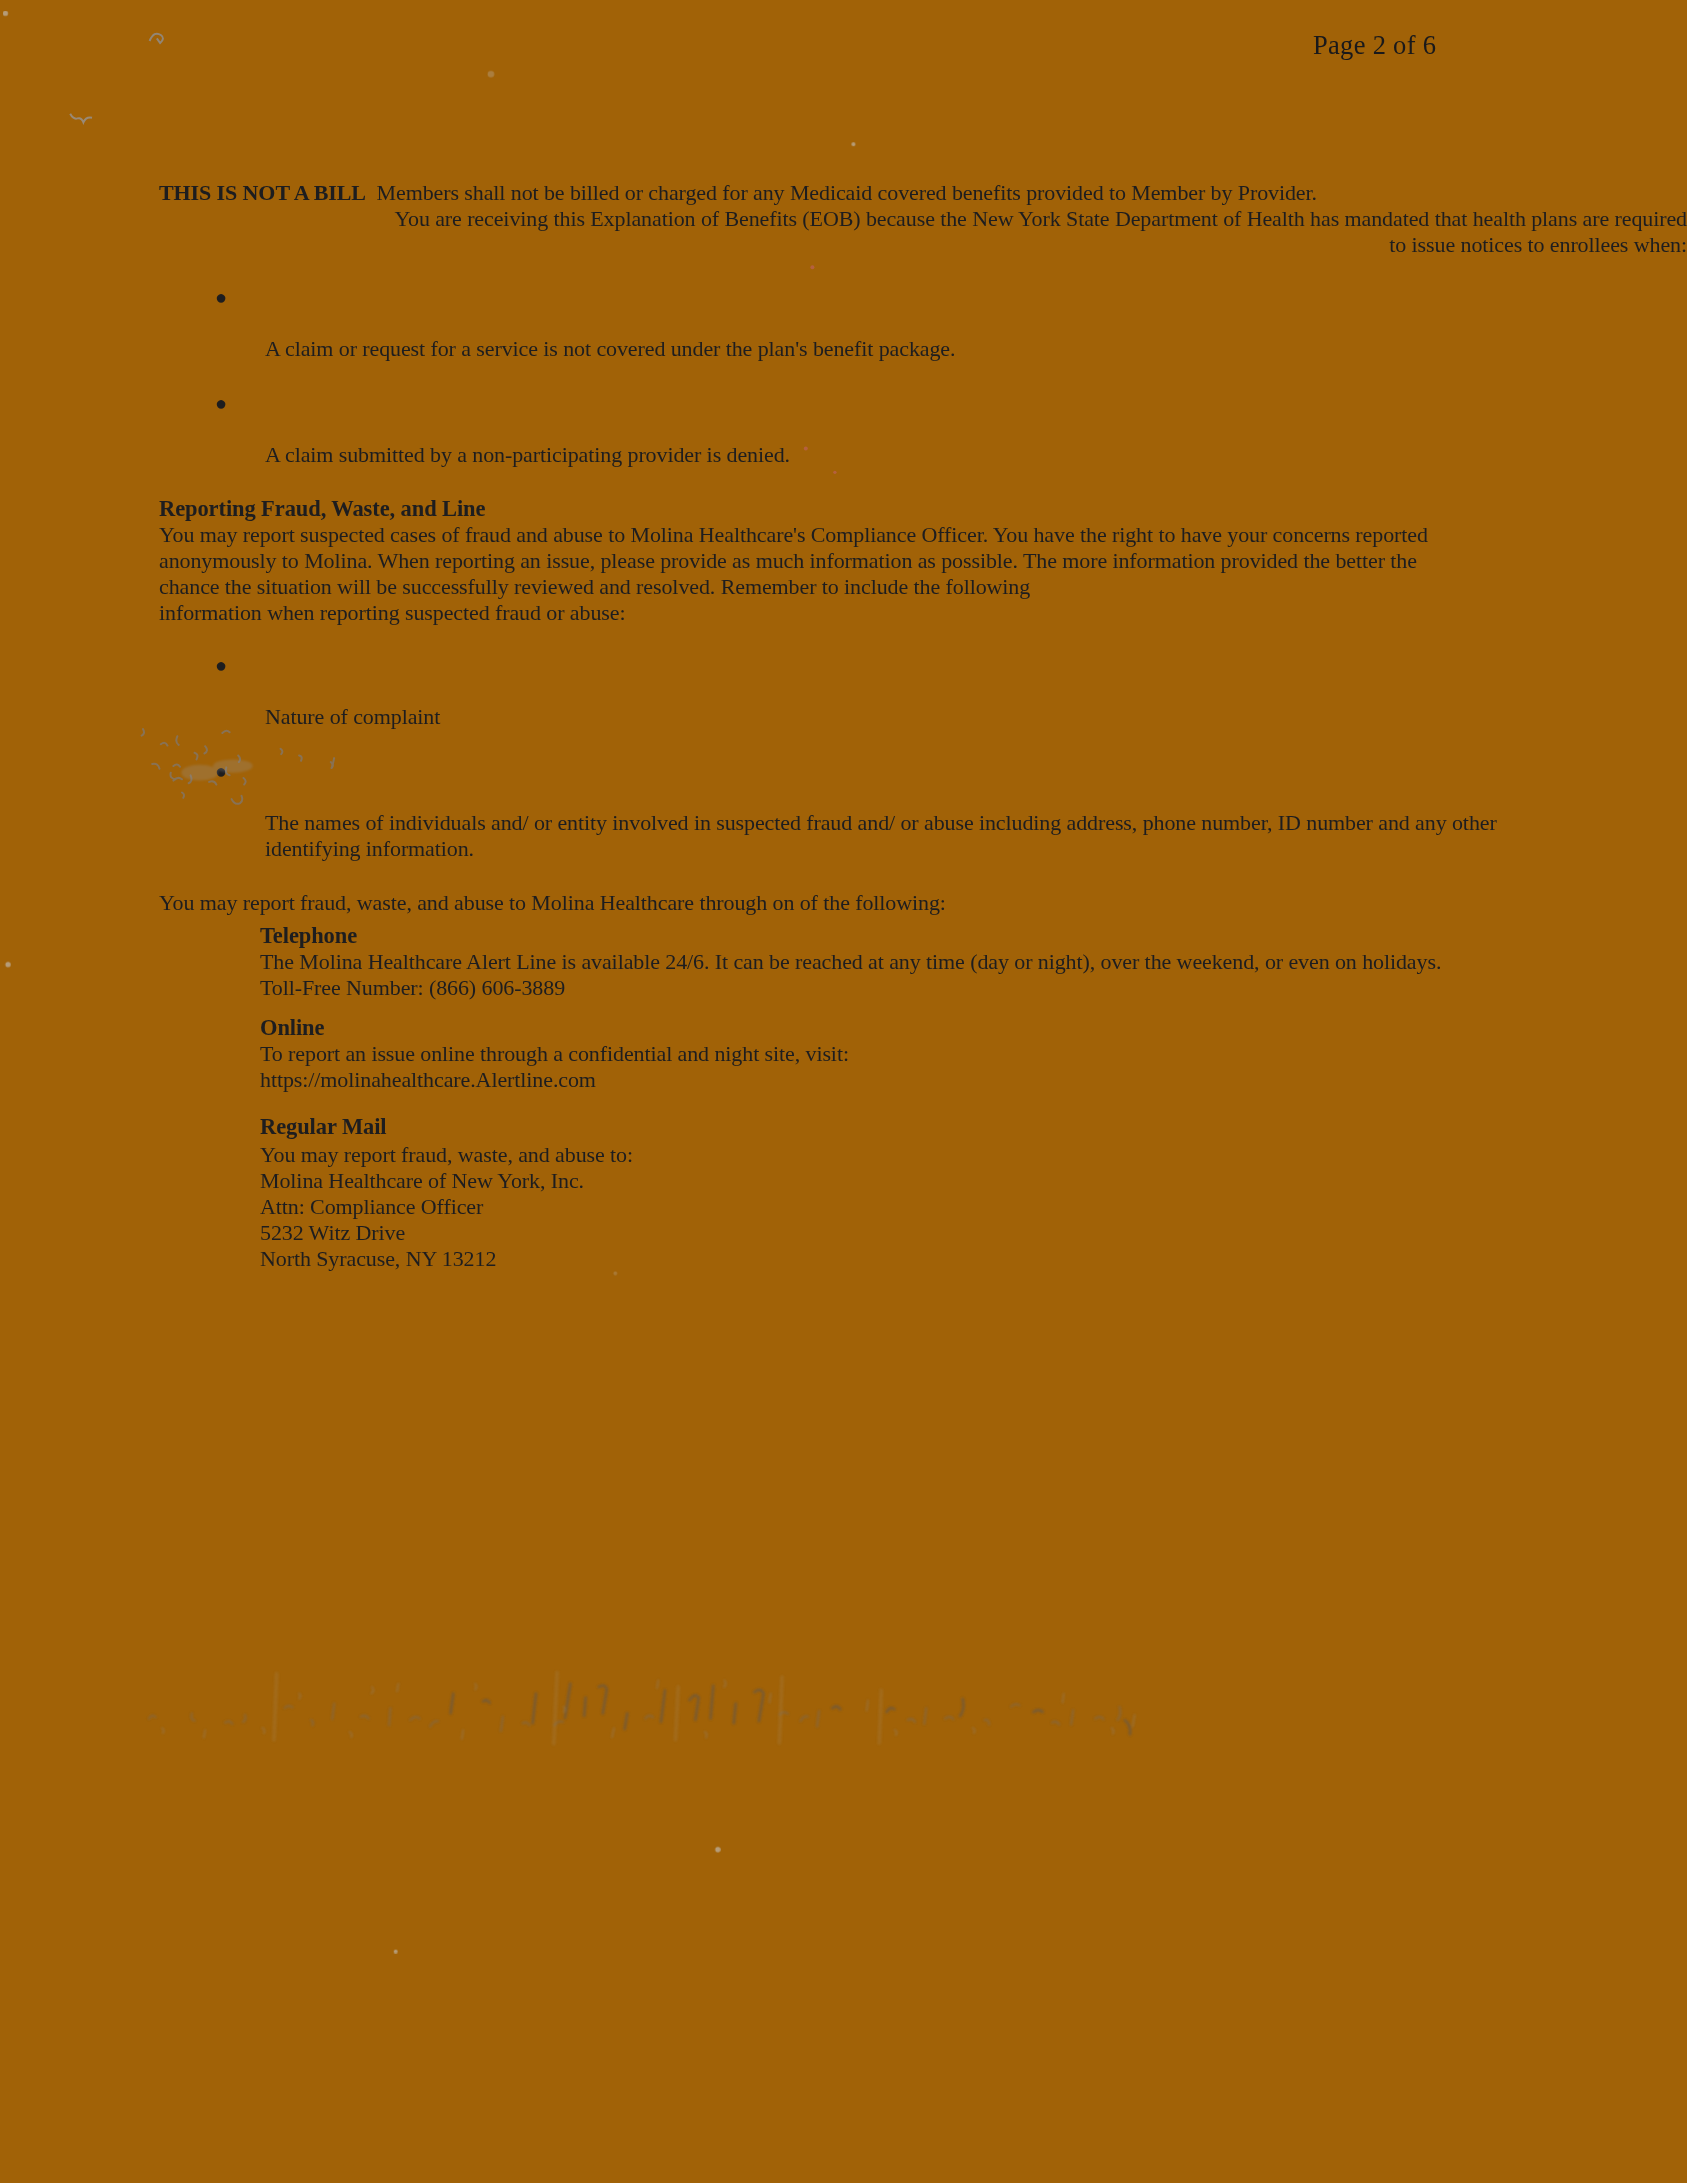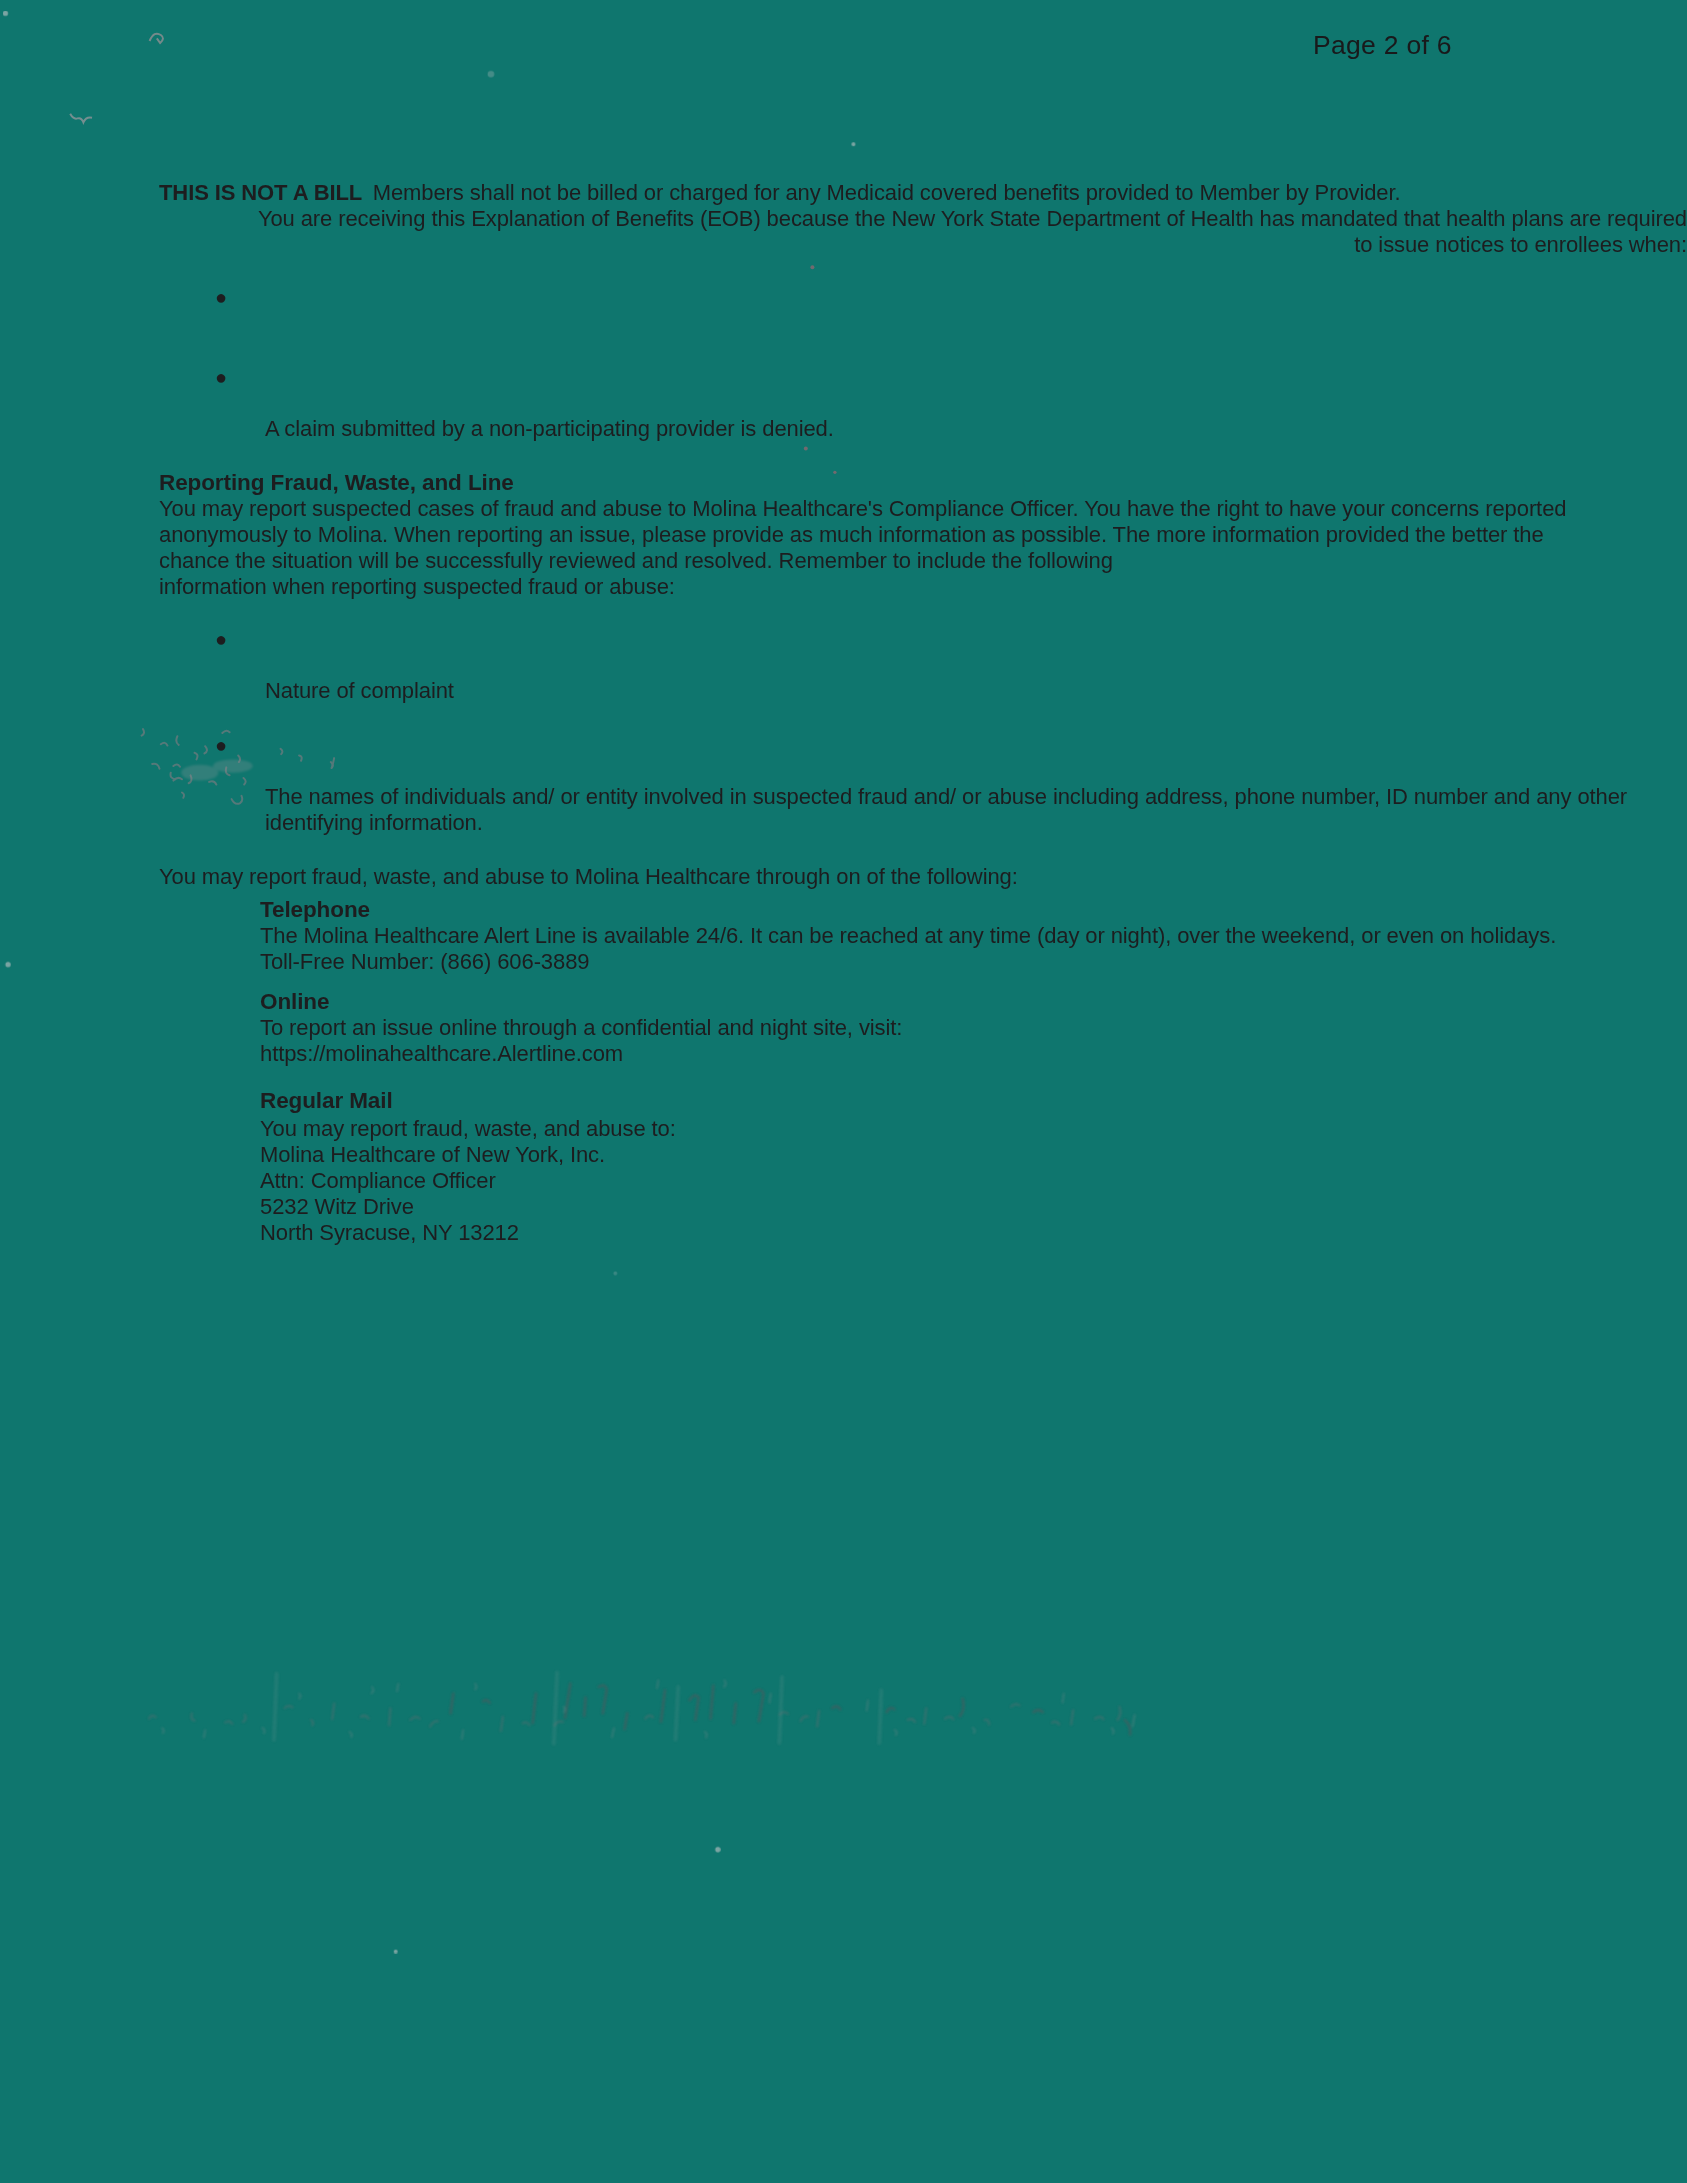--- a/index.html
+++ b/index.html
@@ -5,21 +5,21 @@
 <style>
   html, body { margin:0; padding:0; }
   body {
     width:1687px; height:2183px;
     background:#fdfdfc;
     font-family:"Liberation Sans", sans-serif;
     color:#1d1d1f;
     position:relative;
     overflow:hidden;
   }
-  .sheet { position:absolute; inset:0; background:#0f766e; }
+  .sheet { position:absolute; inset:0; background:#a16207;font-family:Liberation Serif, serif; }
   .page-indicator {
     position:absolute; left:1313px; top:30px;
     font-size:26.5px; letter-spacing:0.3px; color:#19191b;
   }
   .content {
     position:absolute; left:159px; top:180px; width:1528px;
     font-size:22px; line-height:26px; letter-spacing:-0.1px;
   }
   .content p, .content h2, .content h3, .content ul {
     margin:0; padding:0; white-space:pre-line;
@@ -58,20 +58,21 @@
   <div class="content">
 
     <p class="notice"><span class="notice-title">THIS IS NOT A BILL</span><span>Members shall not be billed or charged for any Medicaid covered benefits provided to Member by Provider.</span></p>
 
     <p class="intro">You are receiving this Explanation of Benefits (EOB) because the New York State Department of Health has mandated that health plans are required
 to issue notices to enrollees when:</p>
 
     <ul class="bullet-list bullets-1">
       <li class="bullet-item">
         <span class="dot">●</span>
+        <span>A claim or request for a service is not covered under the plan's benefit package.</span>
       </li>
       <li class="bullet-item">
         <span class="dot">●</span>
         <span>A claim submitted by a non-participating provider is denied.</span>
       </li>
     </ul>
 
     <h2 class="fraud-heading">Reporting Fraud, Waste, and Line</h2>
 
     <p class="fraud-body">You may report suspected cases of fraud and abuse to Molina Healthcare's Compliance Officer. You have the right to have your concerns reported

